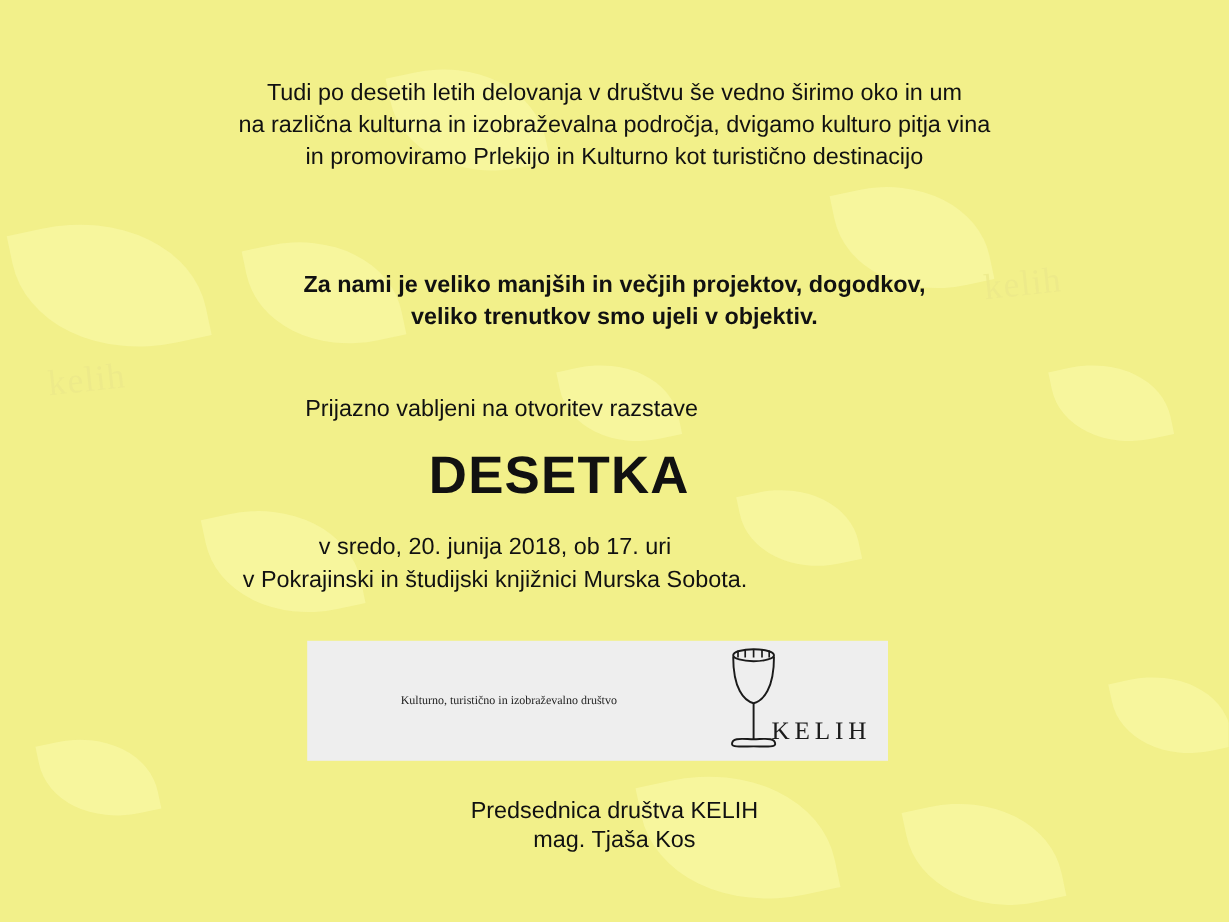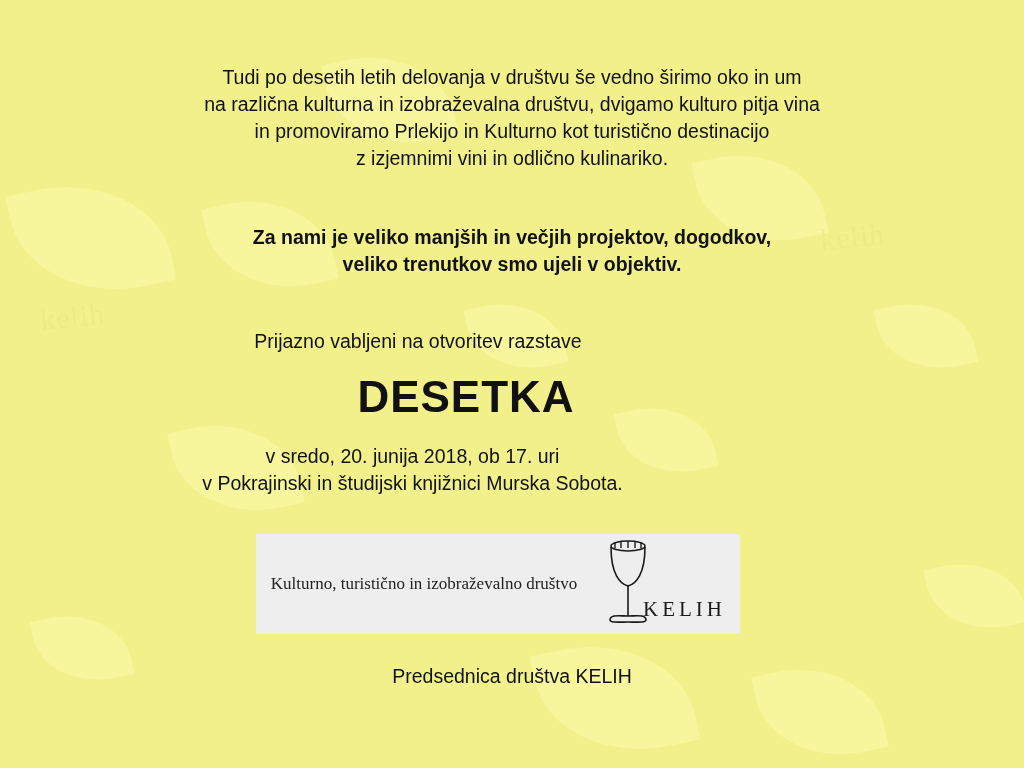--- a/index.html
+++ b/index.html
@@ -90,21 +90,21 @@
     left: 256px;
     top: 534px;
     width: 484px;
     height: 100px;
     background: #eeeeee;
     display: flex;
     align-items: center;
   }
   #logo-text {
     font-family: "Liberation Serif", serif;
-    font-size: 17px;
+    font-size: 10px;
     color: #222;
     margin-left: 8px;
     width: 320px;
     text-align: center;
   }
   #logo-mark {
     position: relative;
     width: 150px;
     height: 100px;
   }
@@ -147,23 +147,22 @@
 
     <div class="watermark" style="left:40px; top:300px;">kelih</div>
     <div class="watermark" style="left:300px; top:600px;">kelih</div>
     <div class="watermark" style="left:820px; top:220px;">kelih</div>
   </div>
 
   <div class="content">
 
     <div id="para1">
       <div class="para">Tudi po desetih letih delovanja v društvu še vedno širimo oko in um</div>
-      <div class="para">na različna kulturna in izobraževalna društvu, dvigamo kulturo pitja vina</div>
+      <div class="para">na različna kulturna in izobraževalna področja, dvigamo kulturo pitja vina</div>
       <div class="para">in promoviramo Prlekijo in Kulturno kot turistično destinacijo</div>
-      <div class="para">z izjemnimi vini in odlično kulinariko.</div>
     </div>
 
     <div id="para2">
       <div class="para">Za nami je veliko manjših in večjih projektov, dogodkov,</div>
       <div class="para">veliko trenutkov smo ujeli v objektiv.</div>
     </div>
 
     <div id="para3">
       <div class="para">Prijazno vabljeni na otvoritev razstave</div>
     </div>
@@ -188,16 +187,17 @@
           <path d="M13 9 C13 36, 22 46, 30 48 C38 46, 47 36, 47 9" fill="none" stroke="#1a1a1a" stroke-width="1.6"></path>
           <line x1="30" y1="48" x2="30" y2="78" stroke="#1a1a1a" stroke-width="1.6"></line>
           <path d="M12 82 C12 76, 22 78, 30 78 C38 78, 48 76, 48 82 C48 85, 38 84, 30 84 C22 84, 12 85, 12 82 Z" fill="none" stroke="#1a1a1a" stroke-width="1.6"></path>
         </svg>
         <div id="logo-brand">KELIH</div>
       </div>
     </div>
 
     <div id="signature">
       <div class="para">Predsednica društva KELIH</div>
+      <div class="para">mag. Tjaša Kos</div>
     </div>
 
   </div>
 </div>
 
 </body></html>

